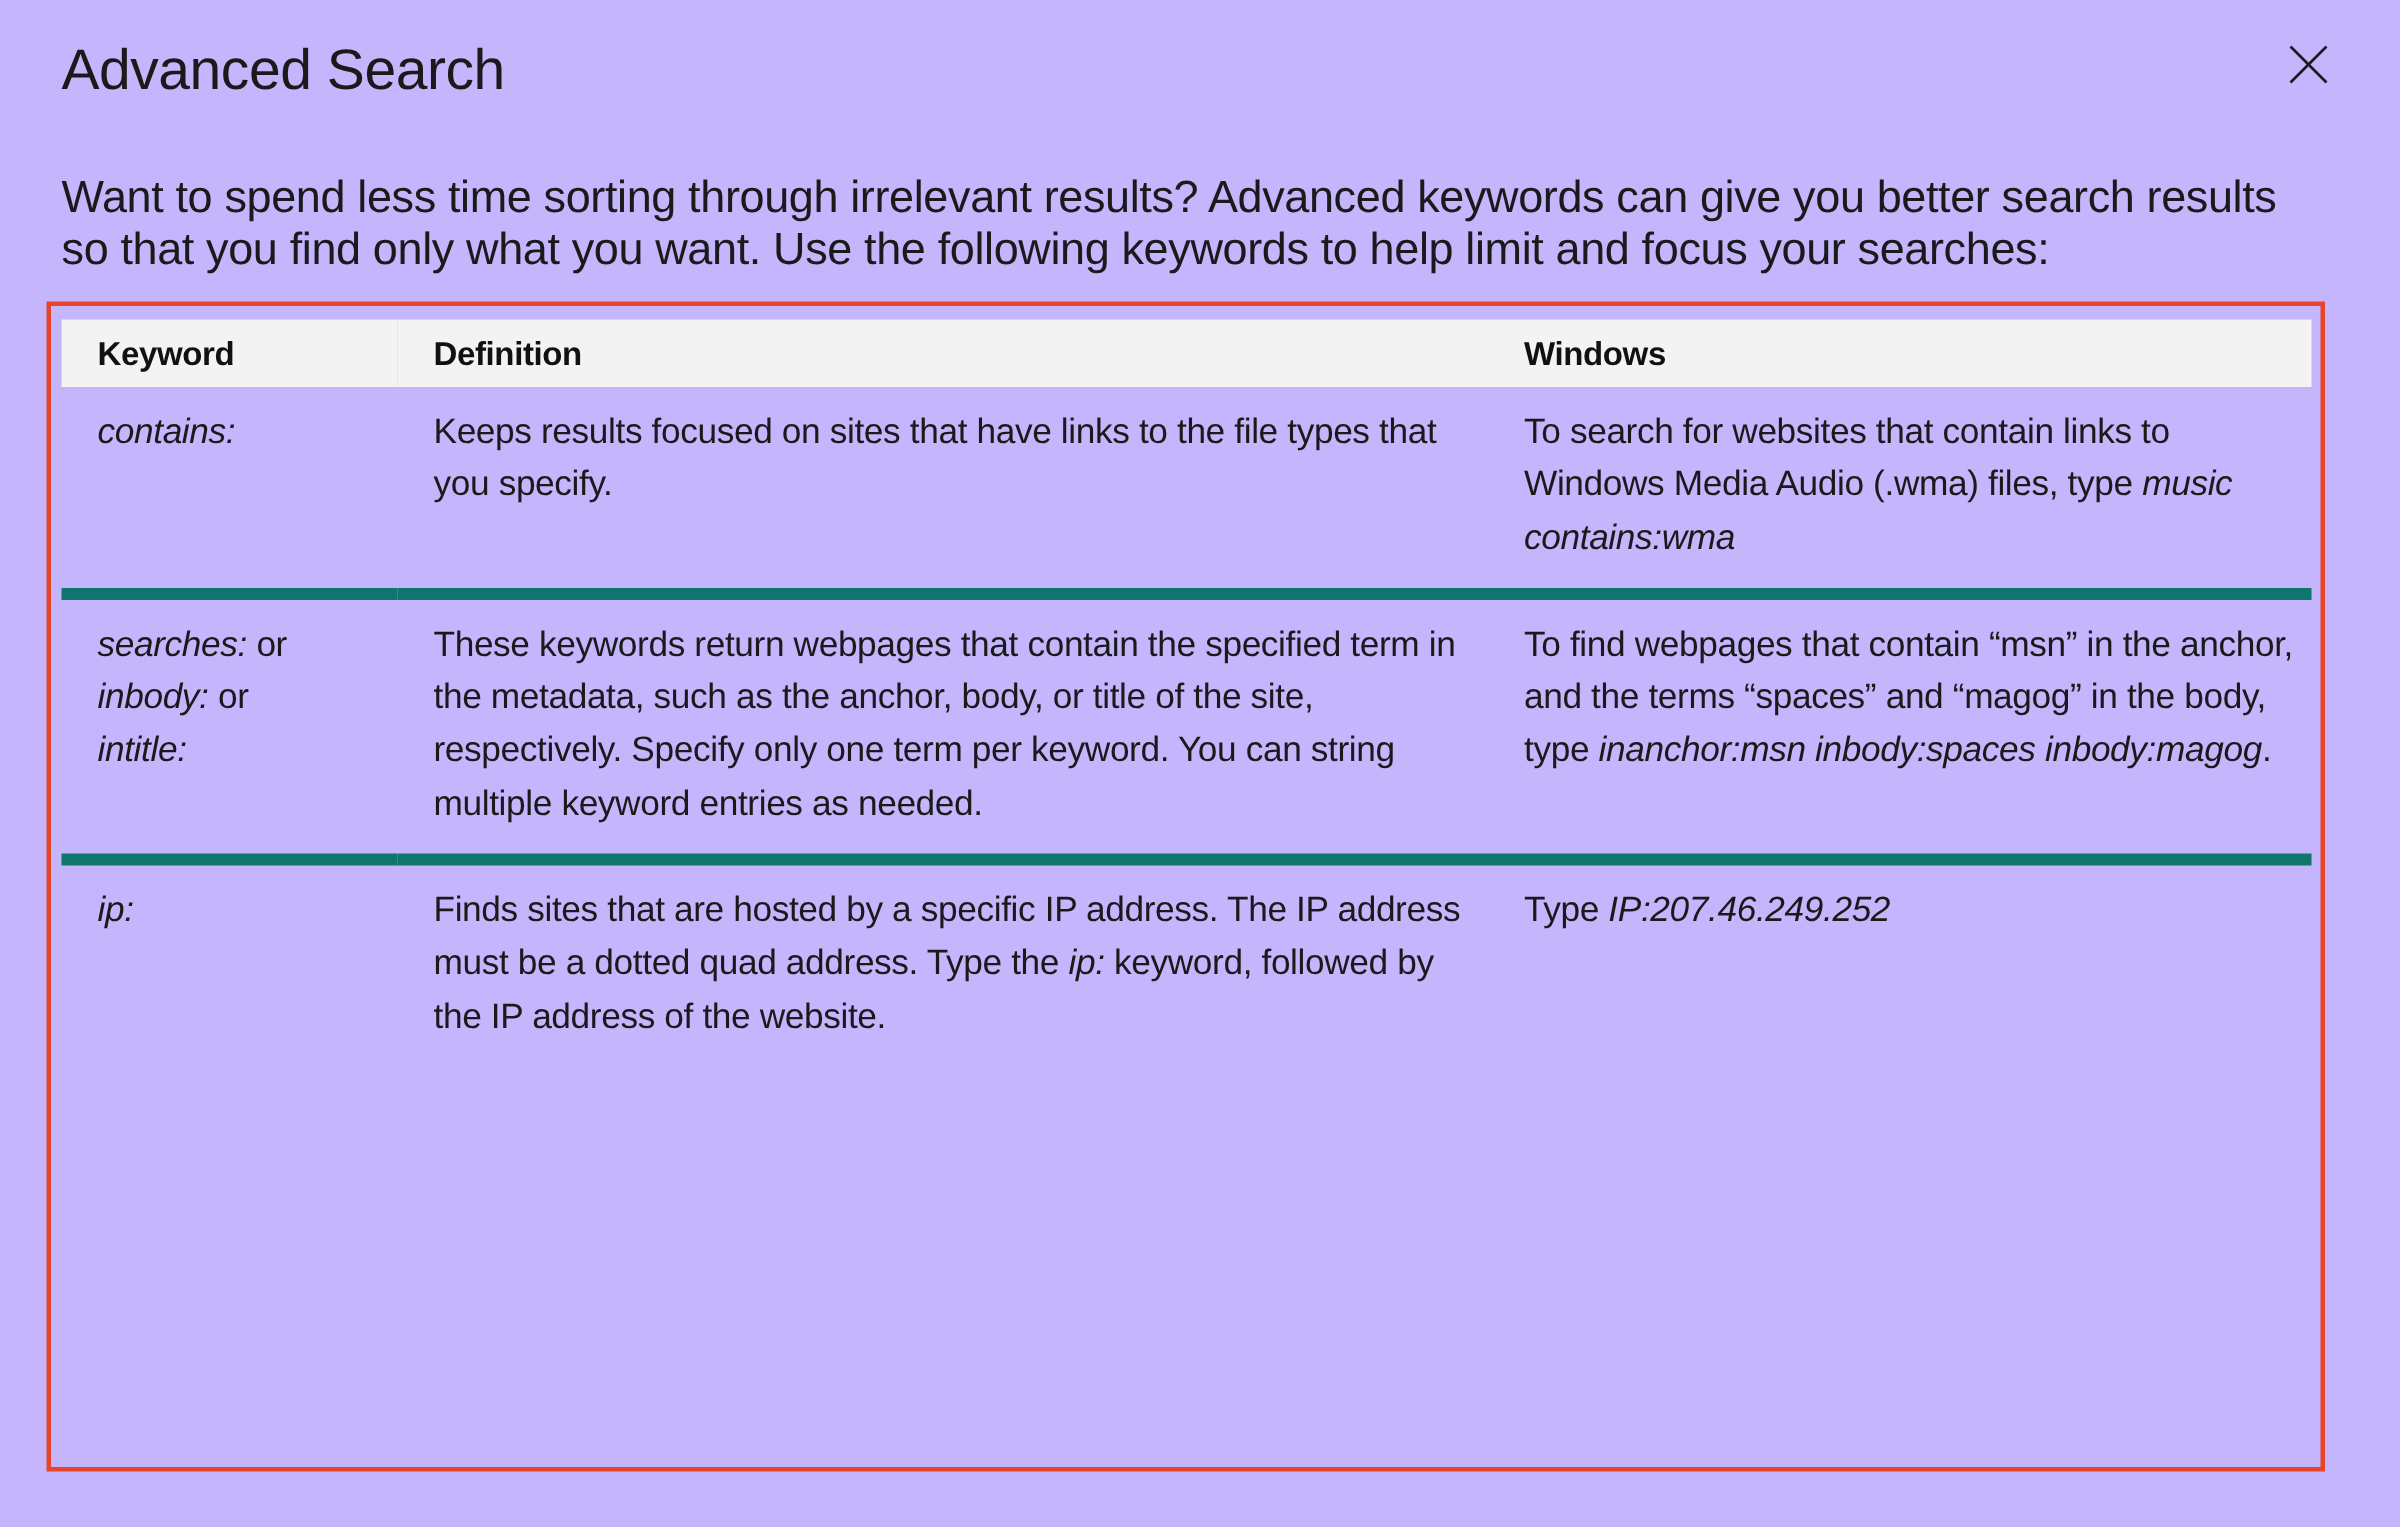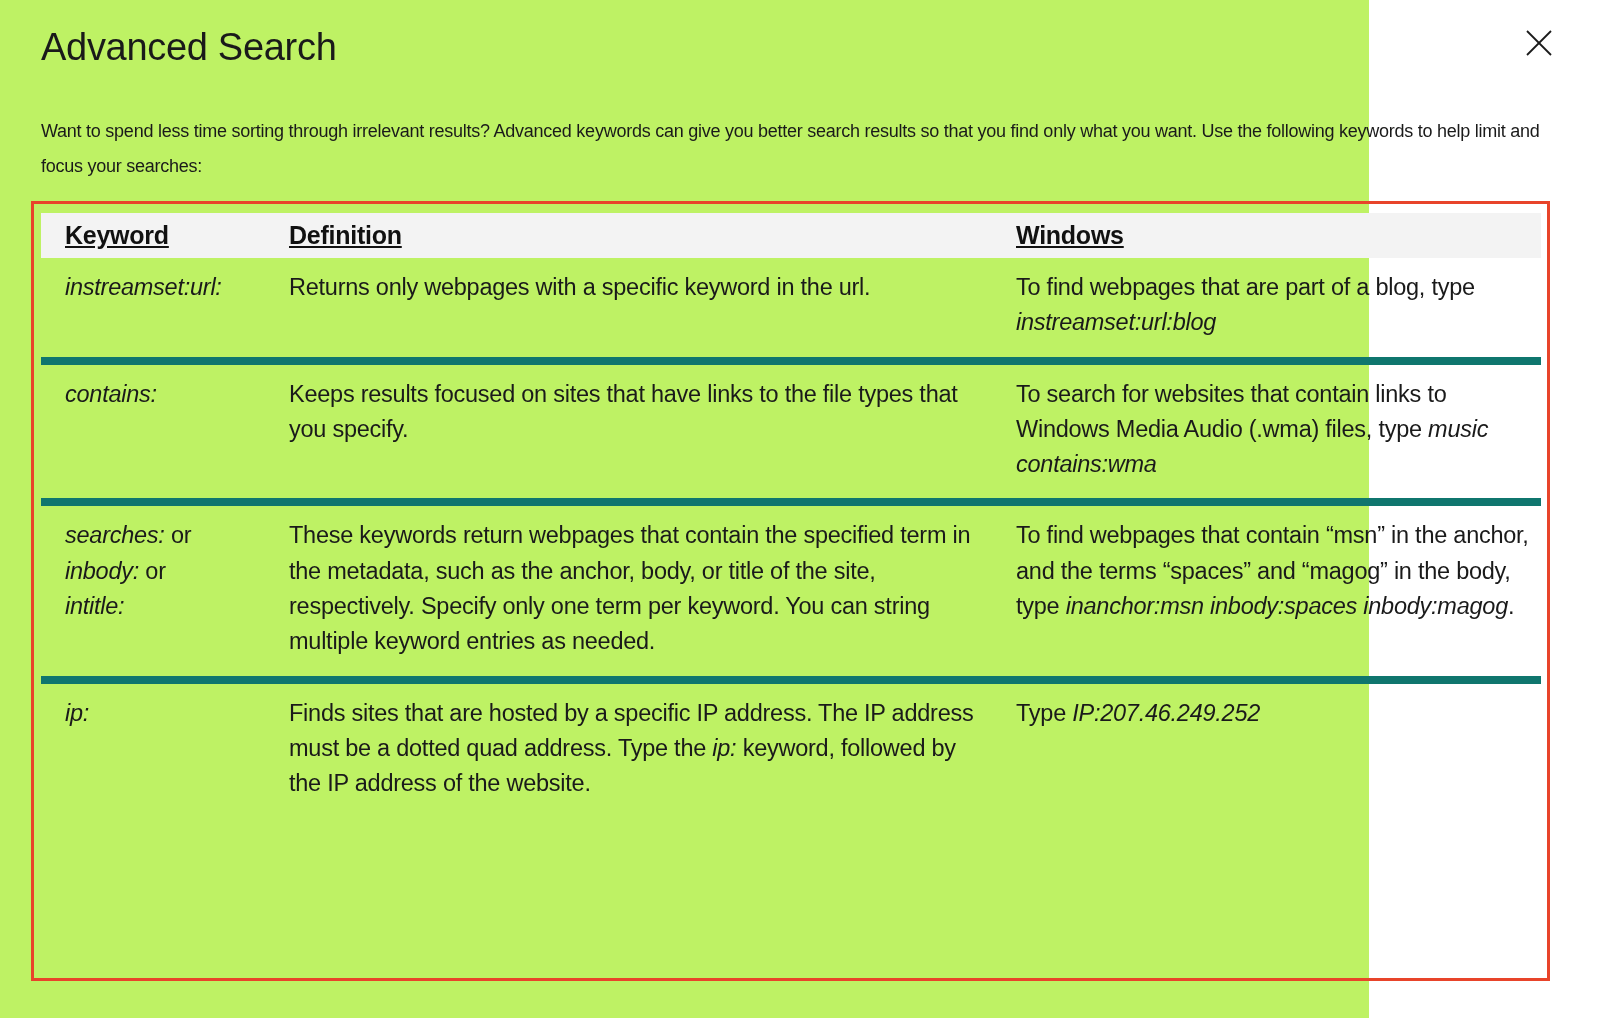--- a/index.html
+++ b/index.html
@@ -11,22 +11,22 @@
       width: 1600px;
       height: 1018px;
       position: relative;
       overflow: hidden;
       font-family: "Liberation Sans", "DejaVu Sans", sans-serif;
       color: #1a1a1a;
     }
     .dialog {
       position: absolute;
       left: 0; top: 0;
-      width: 1369px; height: 1018px;
-      background: #bef264;
+      width: 1600px; height: 1018px;
+      background: #c4b5fd;
     }
     .title {
       position: absolute;
       left: 41px;
       top: 24px;
       font-size: 38px;
       font-weight: normal;
       letter-spacing: -0.3px;
       color: #1a1a1a;
       margin: 0;
@@ -42,21 +42,21 @@
       background: transparent;
       border: none;
       padding: 0;
     }
     .close-btn svg { display: block; }
     .intro {
       position: absolute;
       left: 41px;
       top: 114px;
       width: 1510px;
-      font-size: 18px;
+      font-size: 30px;
       line-height: 35px;
       color: #1a1a1a;
       margin: 0;
       letter-spacing: -0.25px;
     }
     .highlight-box {
       position: absolute;
       left: 31px;
       top: 201px;
       width: 1513px;
@@ -76,26 +76,25 @@
     .kw-table col.c1 { width: 224px; }
     .kw-table col.c2 { width: 727px; }
     .kw-table col.c3 { width: 549px; }
     .kw-table thead tr {
       background: #f3f3f3;
       height: 45px;
     }
     .kw-table th {
       text-align: left;
       font-weight: bold;
-      font-size: 25px;
+      font-size: 22px;
       padding: 0 0 0 24px;
       line-height: 45px;
       color: #111;
       vertical-align: middle;
-      text-decoration: underline;
     }
     .kw-table th.col-def { padding-left: 24px; }
     .kw-table th.col-ex { padding-left: 24px; }
     .kw-table td {
       vertical-align: top;
       padding: 12px 20px 16px 24px;
       line-height: 35.3px;
       color: #1a1a1a;
     }
     .kw-table tbody tr {
@@ -137,25 +136,20 @@
         <col class="c3">
     </colgroup>
     <thead>
       <tr>
         <th class="col-kw">Keyword</th>
         <th class="col-def">Definition</th>
         <th class="col-ex">Windows</th>
       </tr>
     </thead>
     <tbody id="kw-body">
-      <tr class="r0">
-        <td class="col-kw"><span class="it">instreamset:url:</span></td>
-        <td class="col-def"><span>Returns only webpages with a specific keyword in the url.</span></td>
-        <td class="col-ex"><span>To find webpages that are part of a blog, type </span><span class="it">instreamset:url:blog</span></td>
-      </tr>
       <tr class="r1">
         <td class="col-kw"><span class="it">contains:</span></td>
         <td class="col-def"><span>Keeps results focused on sites that have links to the file types that you specify.</span></td>
         <td class="col-ex"><span>To search for websites that contain links to Windows Media Audio (.wma) files, type </span><span class="it">music contains:wma</span></td>
       </tr>
       <tr class="r4">
         <td class="col-kw"><span class="it">searches:</span><span> or </span><br><span class="it">inbody:</span><span> or </span><br><span class="it">intitle:</span></td>
         <td class="col-def"><span>These keywords return webpages that contain the specified term in the metadata, such as the anchor, body, or title of the site, respectively. Specify only one term per keyword. You can string multiple keyword entries as needed.</span></td>
         <td class="col-ex"><span>To find webpages that contain “msn” in the anchor, and the terms “spaces” and “magog” in the body, type </span><span class="it">inanchor:msn inbody:spaces inbody:magog</span><span>.</span></td>
       </tr>

